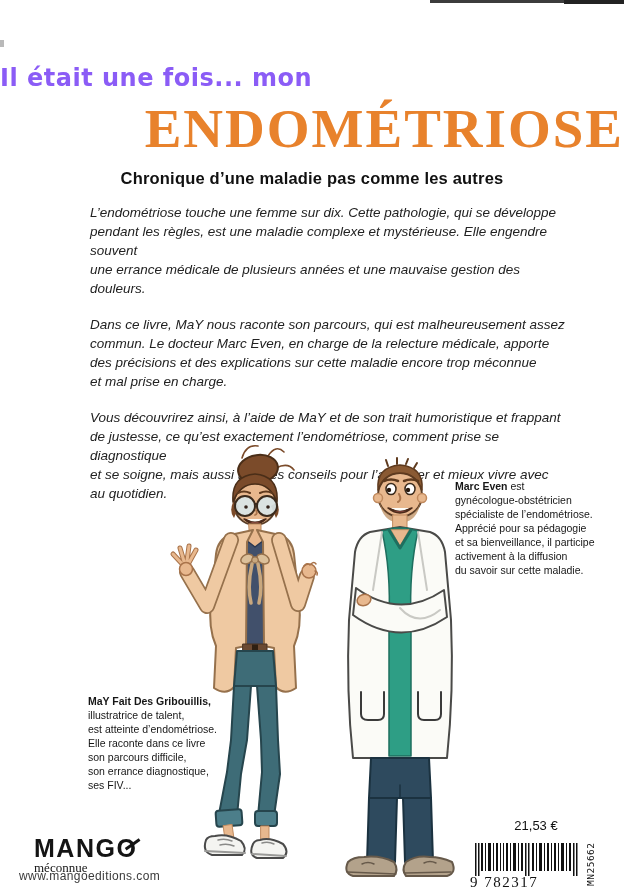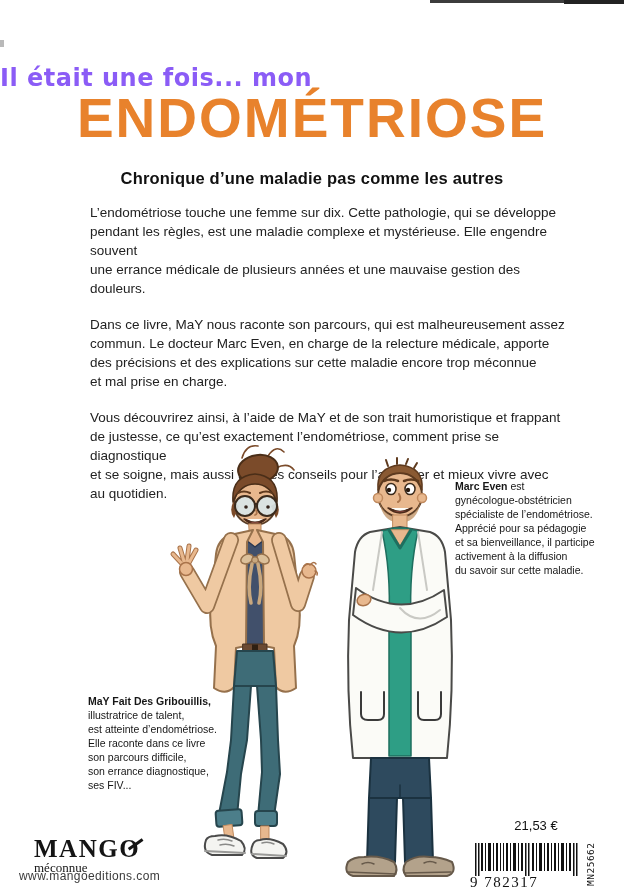--- a/index.html
+++ b/index.html
@@ -11,48 +11,48 @@
   .scan-line{position:absolute;top:0;right:0;width:194px;height:3px;background:#3c3c3c;}
   .scan-line::after{content:"";position:absolute;right:0;top:0;width:60px;height:4px;background:#222;}
   .scan-speck{position:absolute;left:0;top:40px;width:4px;height:7px;background:#b9b9b9;}
 
   .tagline{
     position:absolute;top:64px;left:0;width:100%;
     color:#8b5cf6;font-size:24px;font-weight:700;letter-spacing:.5px;
     font-family:"DejaVu Sans",sans-serif;
   }
   .title{
-    position:absolute;top:91px;left:0;width:100%;text-align:center;
+    position:absolute;top:101px;left:0;width:100%;text-align:right;
     color:#E8822C;font-size:55px;font-weight:800;letter-spacing:2px;
-    font-family:Liberation Sans, sans-serif;line-height:1.0;
+    font-family:Liberation Serif, serif;line-height:1.0;
   }
   .subtitle{
     position:absolute;top:169px;left:0;width:100%;text-align:center;
     font-size:16.5px;font-weight:700;color:#111;letter-spacing:.2px;
   }
   .synopsis{
     position:absolute;left:90px;top:203px;width:478px;
     font-size:13.5px;line-height:19px;color:#222;
   }
-  .synopsis p{margin:0 0 17px 0;white-space:pre-line;}
+  .synopsis p{margin:0 0 17px 0;white-space:pre-line;font-style:italic;}
 
   .note{
     position:absolute;font-size:10.5px;line-height:14px;color:#161616;
     white-space:pre-line;
   }
   .note .note-name{font-weight:700;}
   .note-doctor{left:455px;top:468px;width:150px;}
   .note-illustrator{left:88px;top:683px;width:140px;}
 
   .illustration{position:absolute;left:110px;top:440px;width:380px;height:451px;}
 
   .publisher{position:absolute;left:34px;top:836px;}
   .publisher-name{
     font-size:25px;font-weight:700;letter-spacing:1.5px;color:#141414;
-    font-family:Liberation Serif, serif;position:relative;display:inline-block;line-height:1;
+    font-family:Liberation Sans, sans-serif;position:relative;display:inline-block;line-height:1;
   }
   .publisher-name::after{
     content:"";position:absolute;right:-4px;top:7px;width:17px;height:2.6px;background:#141414;
     transform:rotate(-35deg);
   }
   .publisher-division{font-size:13px;color:#141414;font-family:"Liberation Serif",serif;margin-top:0px;line-height:1;}
   .publisher-website{
     position:absolute;left:19px;top:869px;font-size:12px;color:#3a3a3a;letter-spacing:.4px;
   }
 

